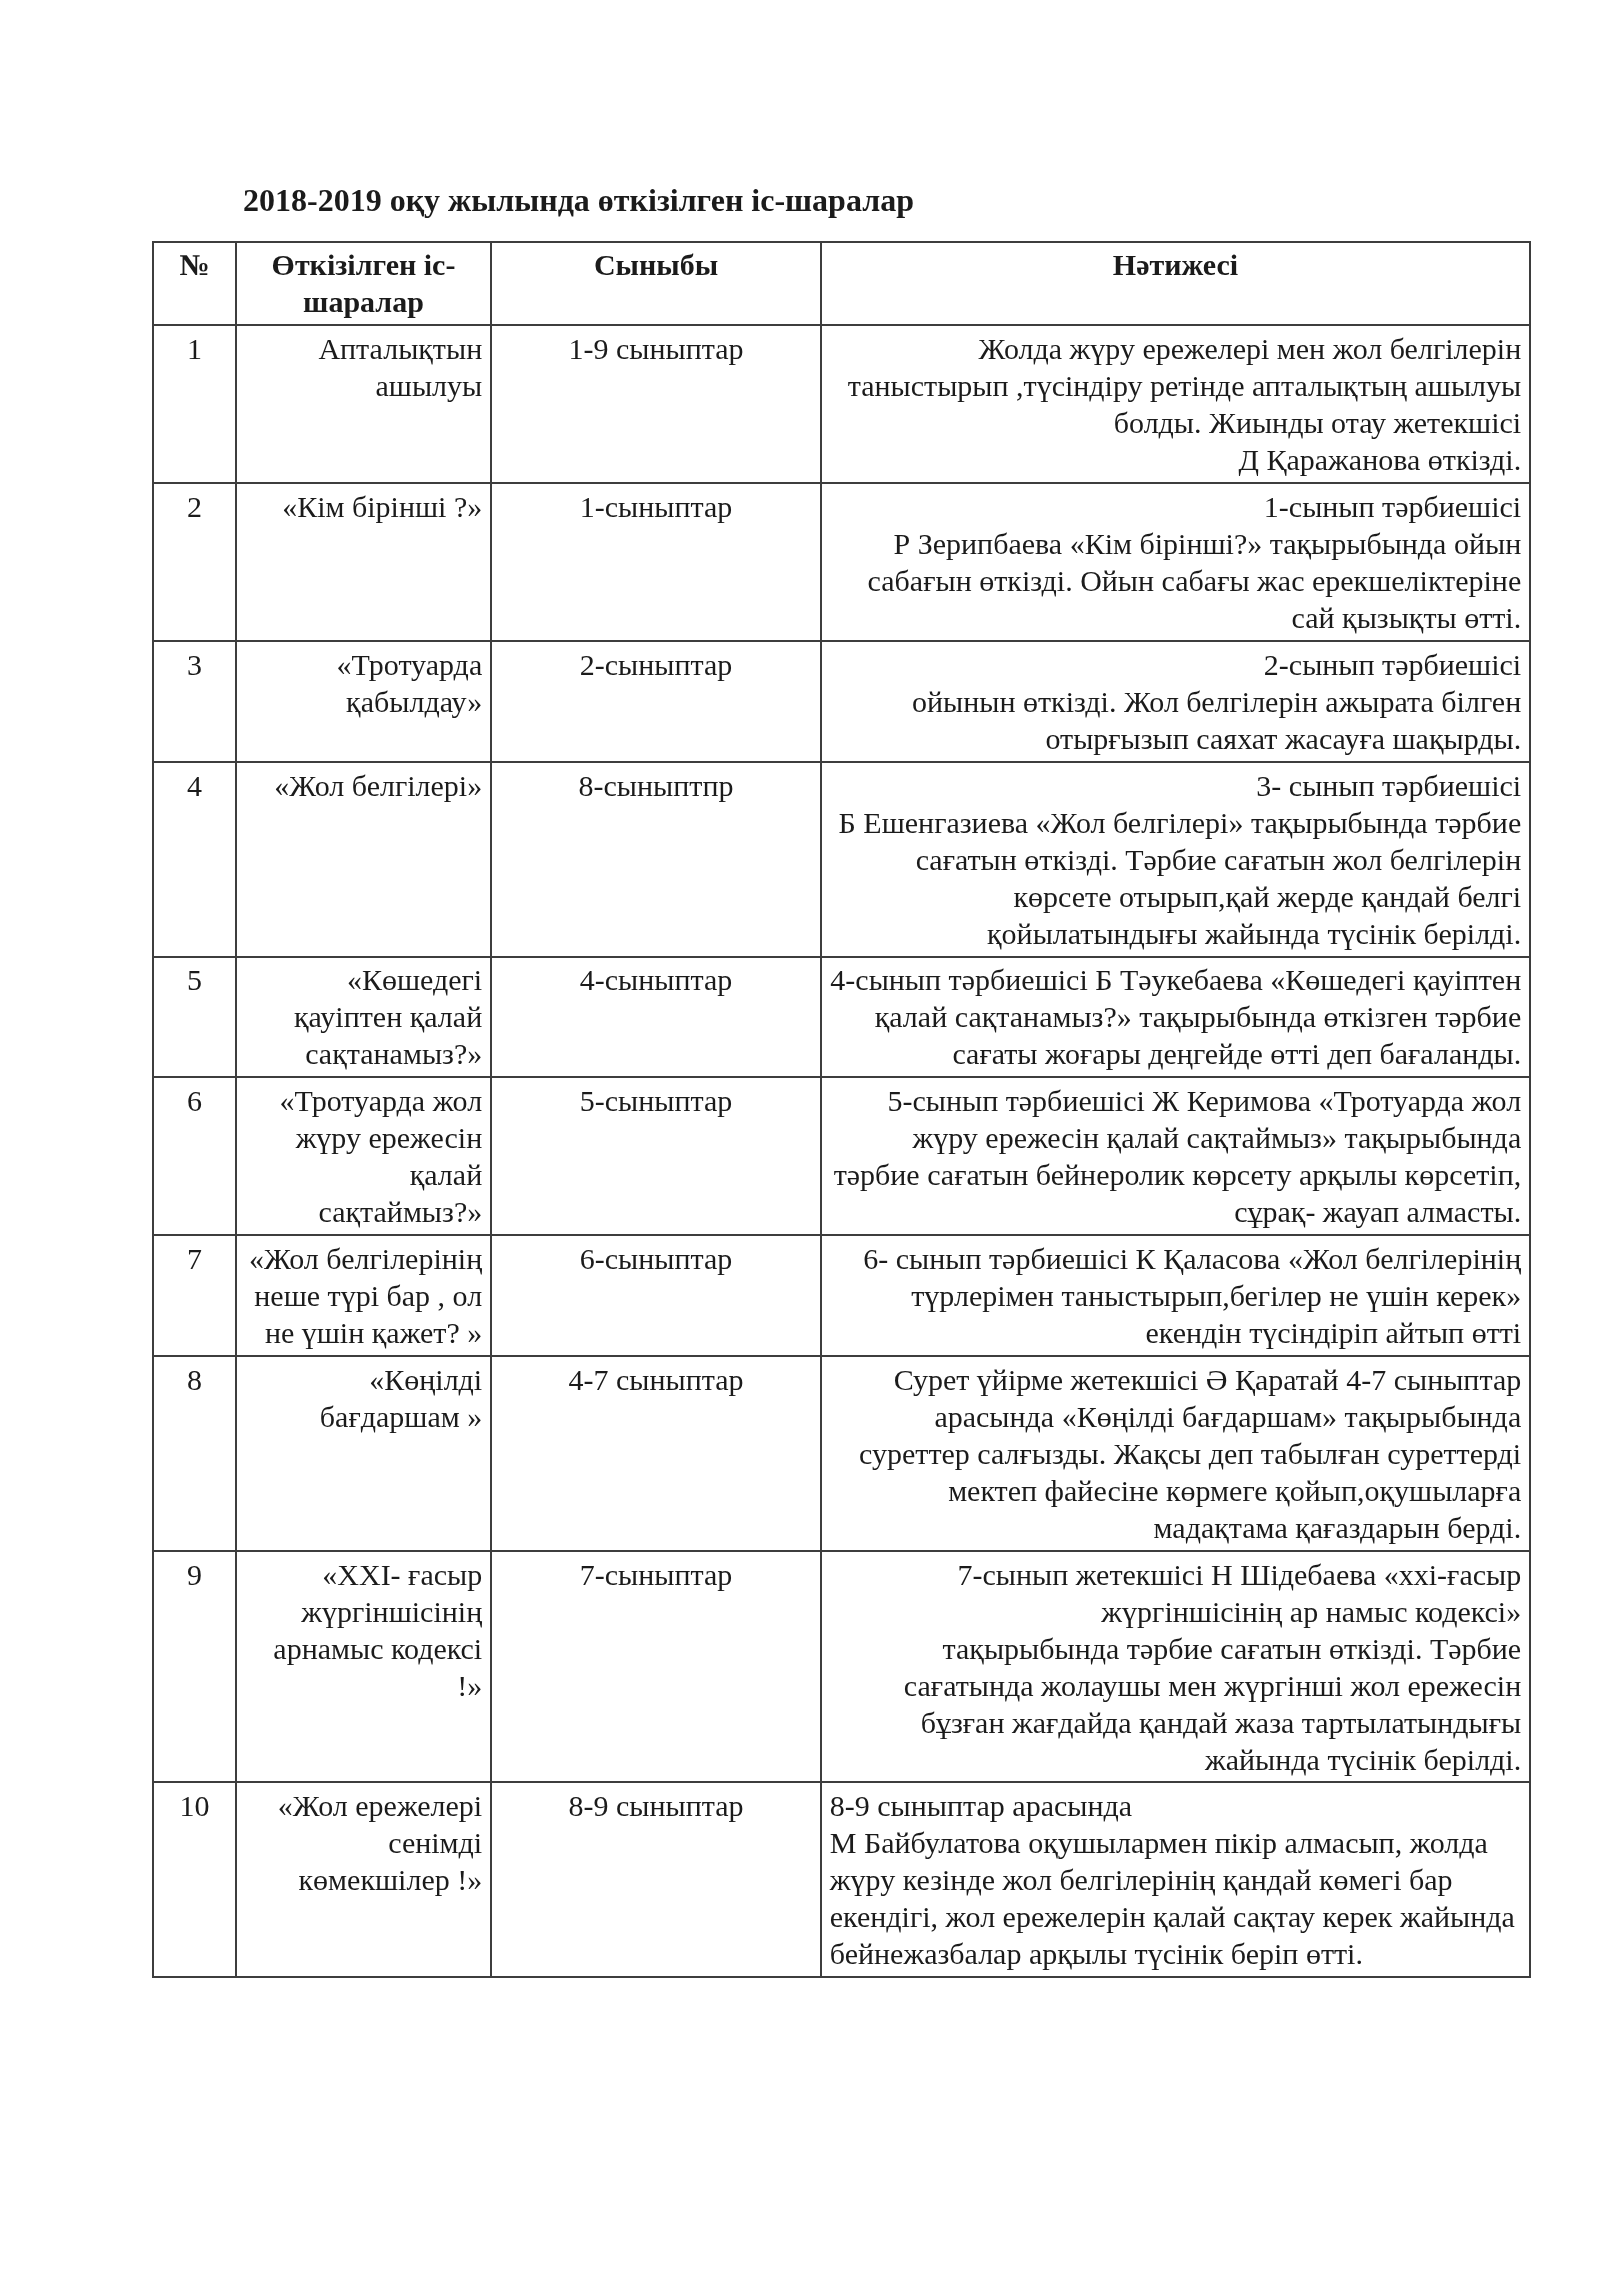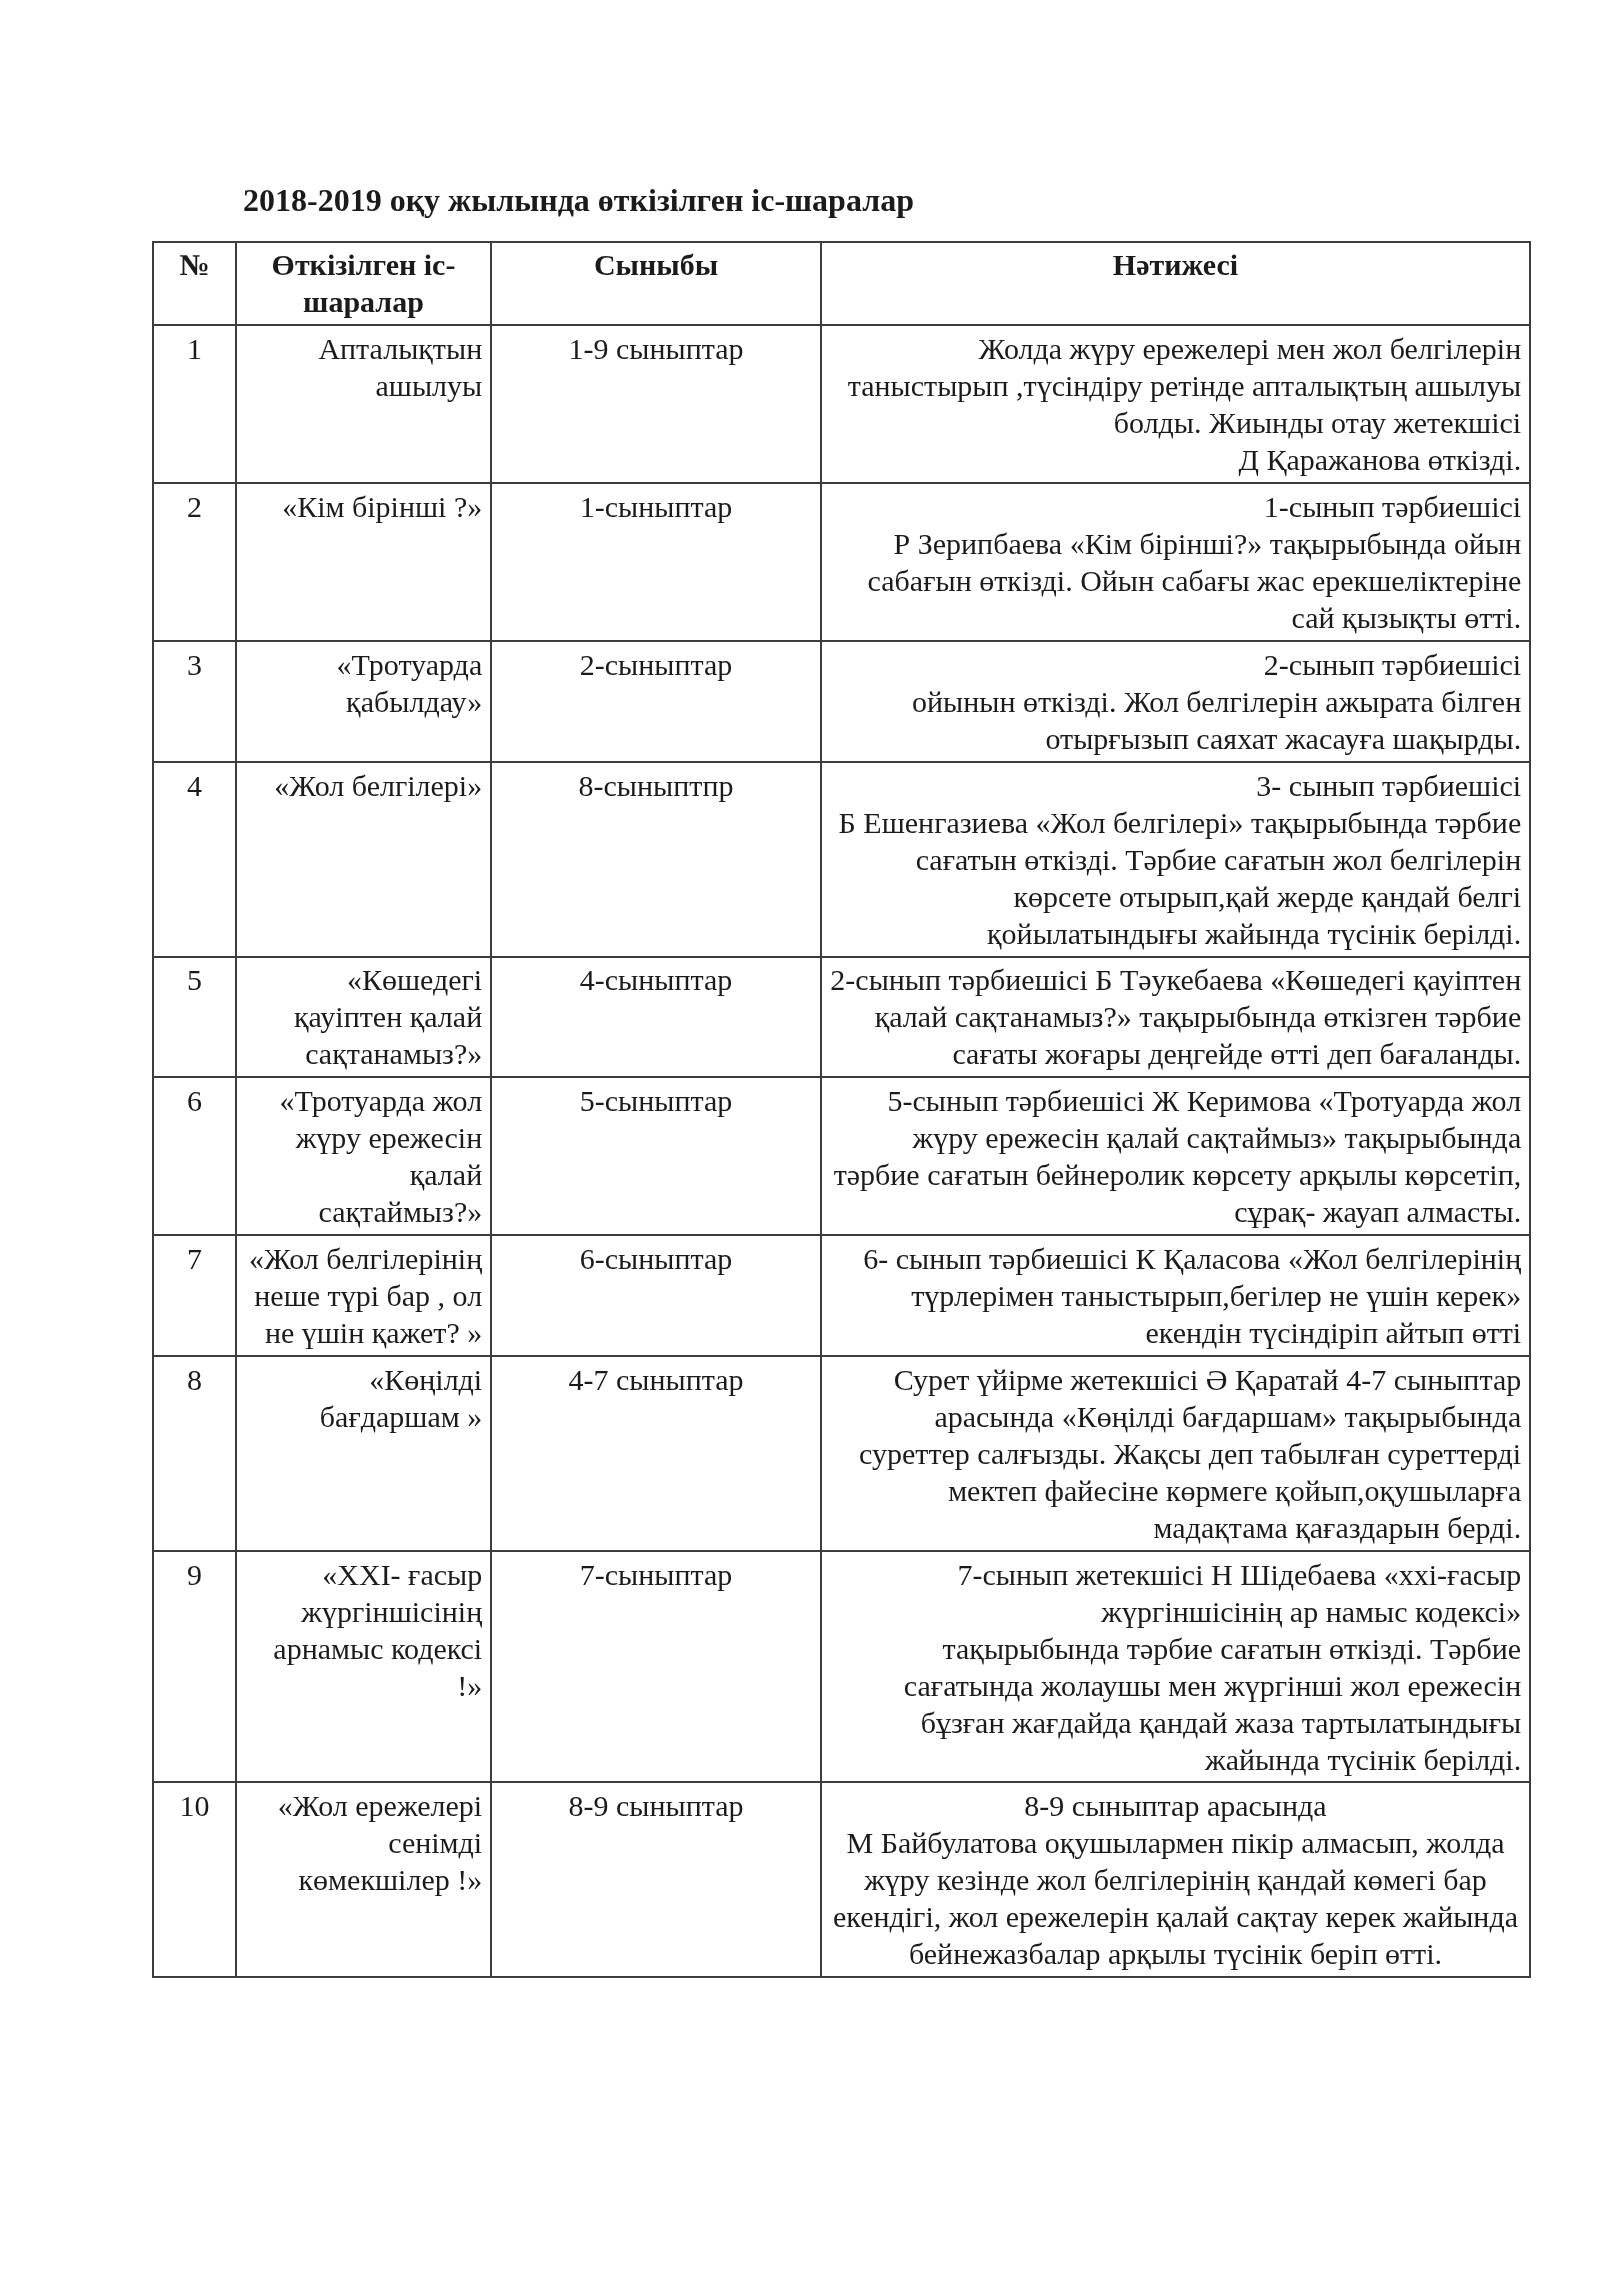--- a/index.html
+++ b/index.html
@@ -66,21 +66,21 @@
     text-align: center;
     margin-top: 40px;
   }
   .cell-result {
     text-align: right;
     white-space: pre-line;
     padding-left: 5.9px;
     padding-right: 5.9px;
   }
   .cell-result.align-left {
-    text-align: center;
+    text-align: left;
   }
 </style>
 </head>
 <body>
 
 <div class="page">
 
   <h1 class="title">2018-2019  оқу жылында өткізілген іс-шаралар</h1>
 
   <table class="events">
@@ -129,21 +129,21 @@
     <td class="cell-event">«Жол белгілері»</td>
     <td class="cell-grade">8-сыныптпр</td>
     <td class="cell-result">3- сынып тәрбиешісі
 Б Ешенгазиева «Жол белгілері» тақырыбында тәрбие сағатын өткізді. Тәрбие сағатын жол белгілерін көрсете отырып,қай жерде қандай белгі қойылатындығы жайында түсінік берілді.</td>
   </tr>
 
   <tr>
     <td class="cell-num">5</td>
     <td class="cell-event">«Көшедегі қауіптен қалай сақтанамыз?»</td>
     <td class="cell-grade">4-сыныптар</td>
-    <td class="cell-result">2-сынып тәрбиешісі Б Тәукебаева «Көшедегі қауіптен қалай сақтанамыз?» тақырыбында өткізген тәрбие сағаты жоғары деңгейде өтті деп бағаланды.</td>
+    <td class="cell-result">4-сынып тәрбиешісі Б Тәукебаева «Көшедегі қауіптен қалай сақтанамыз?» тақырыбында өткізген тәрбие сағаты жоғары деңгейде өтті деп бағаланды.</td>
   </tr>
 
   <tr>
     <td class="cell-num">6</td>
     <td class="cell-event">«Тротуарда жол жүру ережесін қалай сақтаймыз?»</td>
     <td class="cell-grade">5-сыныптар</td>
     <td class="cell-result">5-сынып тәрбиешісі  Ж Керимова  «Тротуарда жол жүру ережесін қалай сақтаймыз» тақырыбында тәрбие сағатын бейнеролик көрсету арқылы көрсетіп, сұрақ- жауап алмасты.</td>
   </tr>
 
   <tr>

